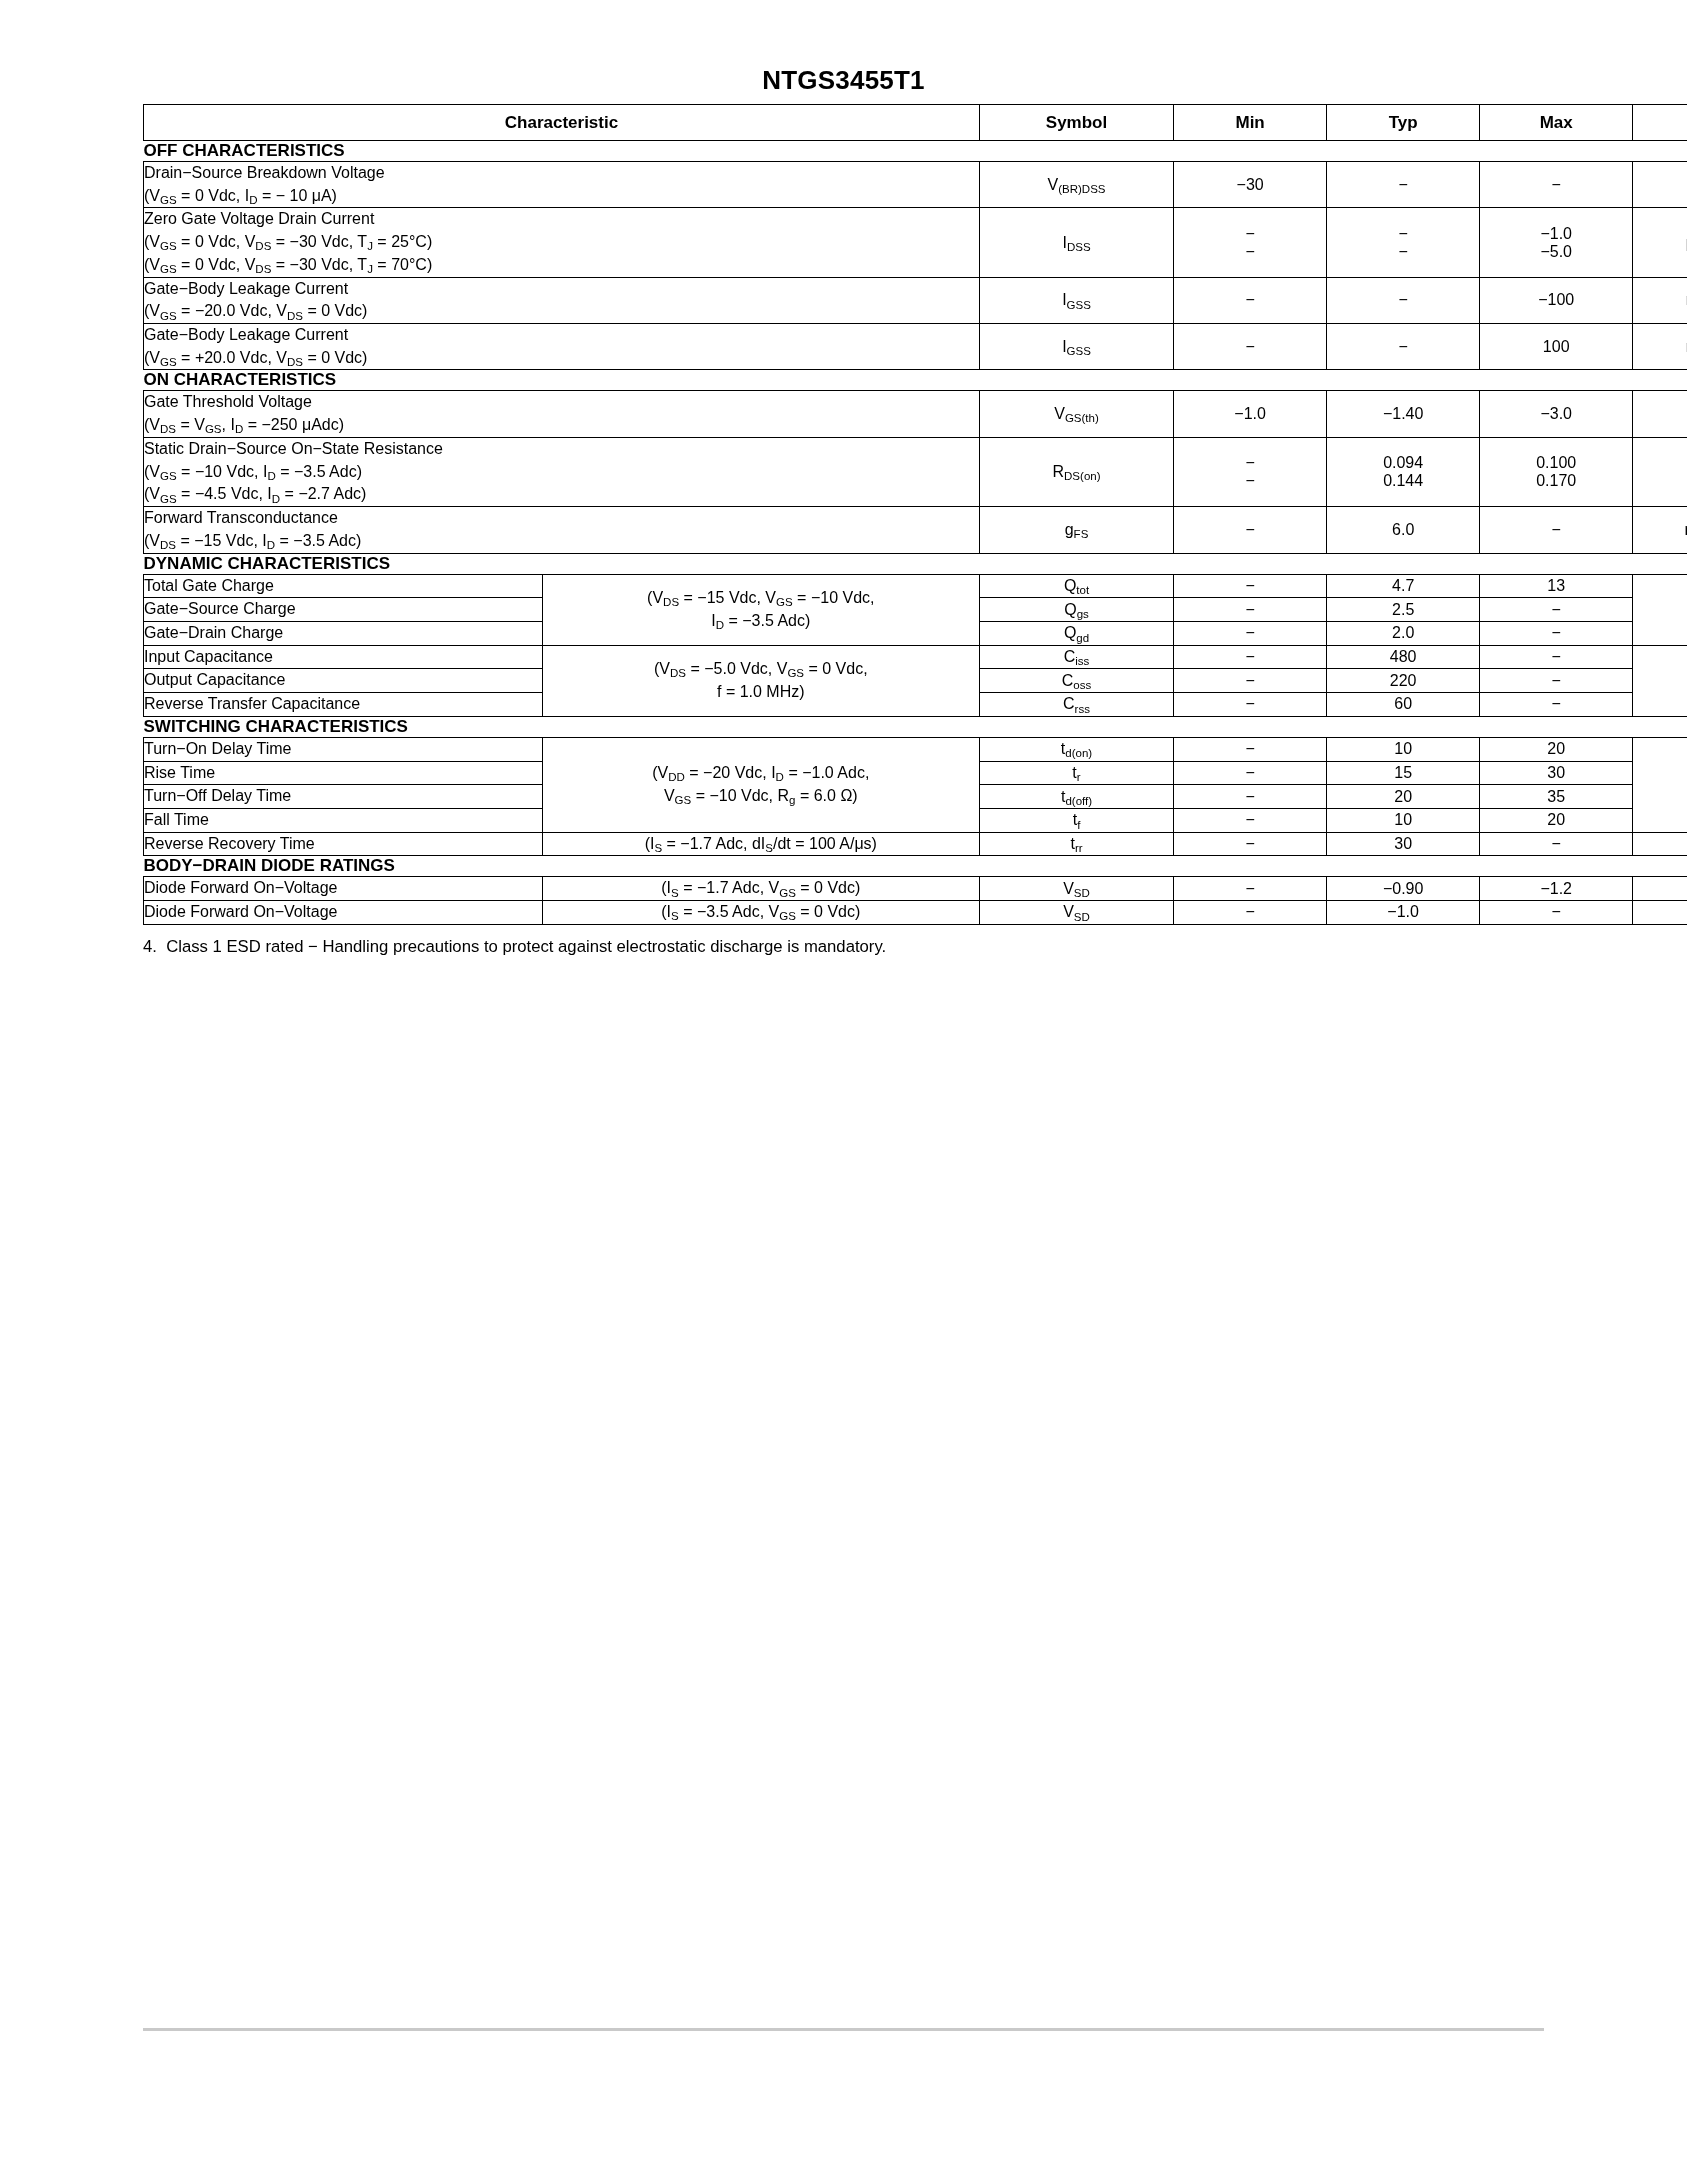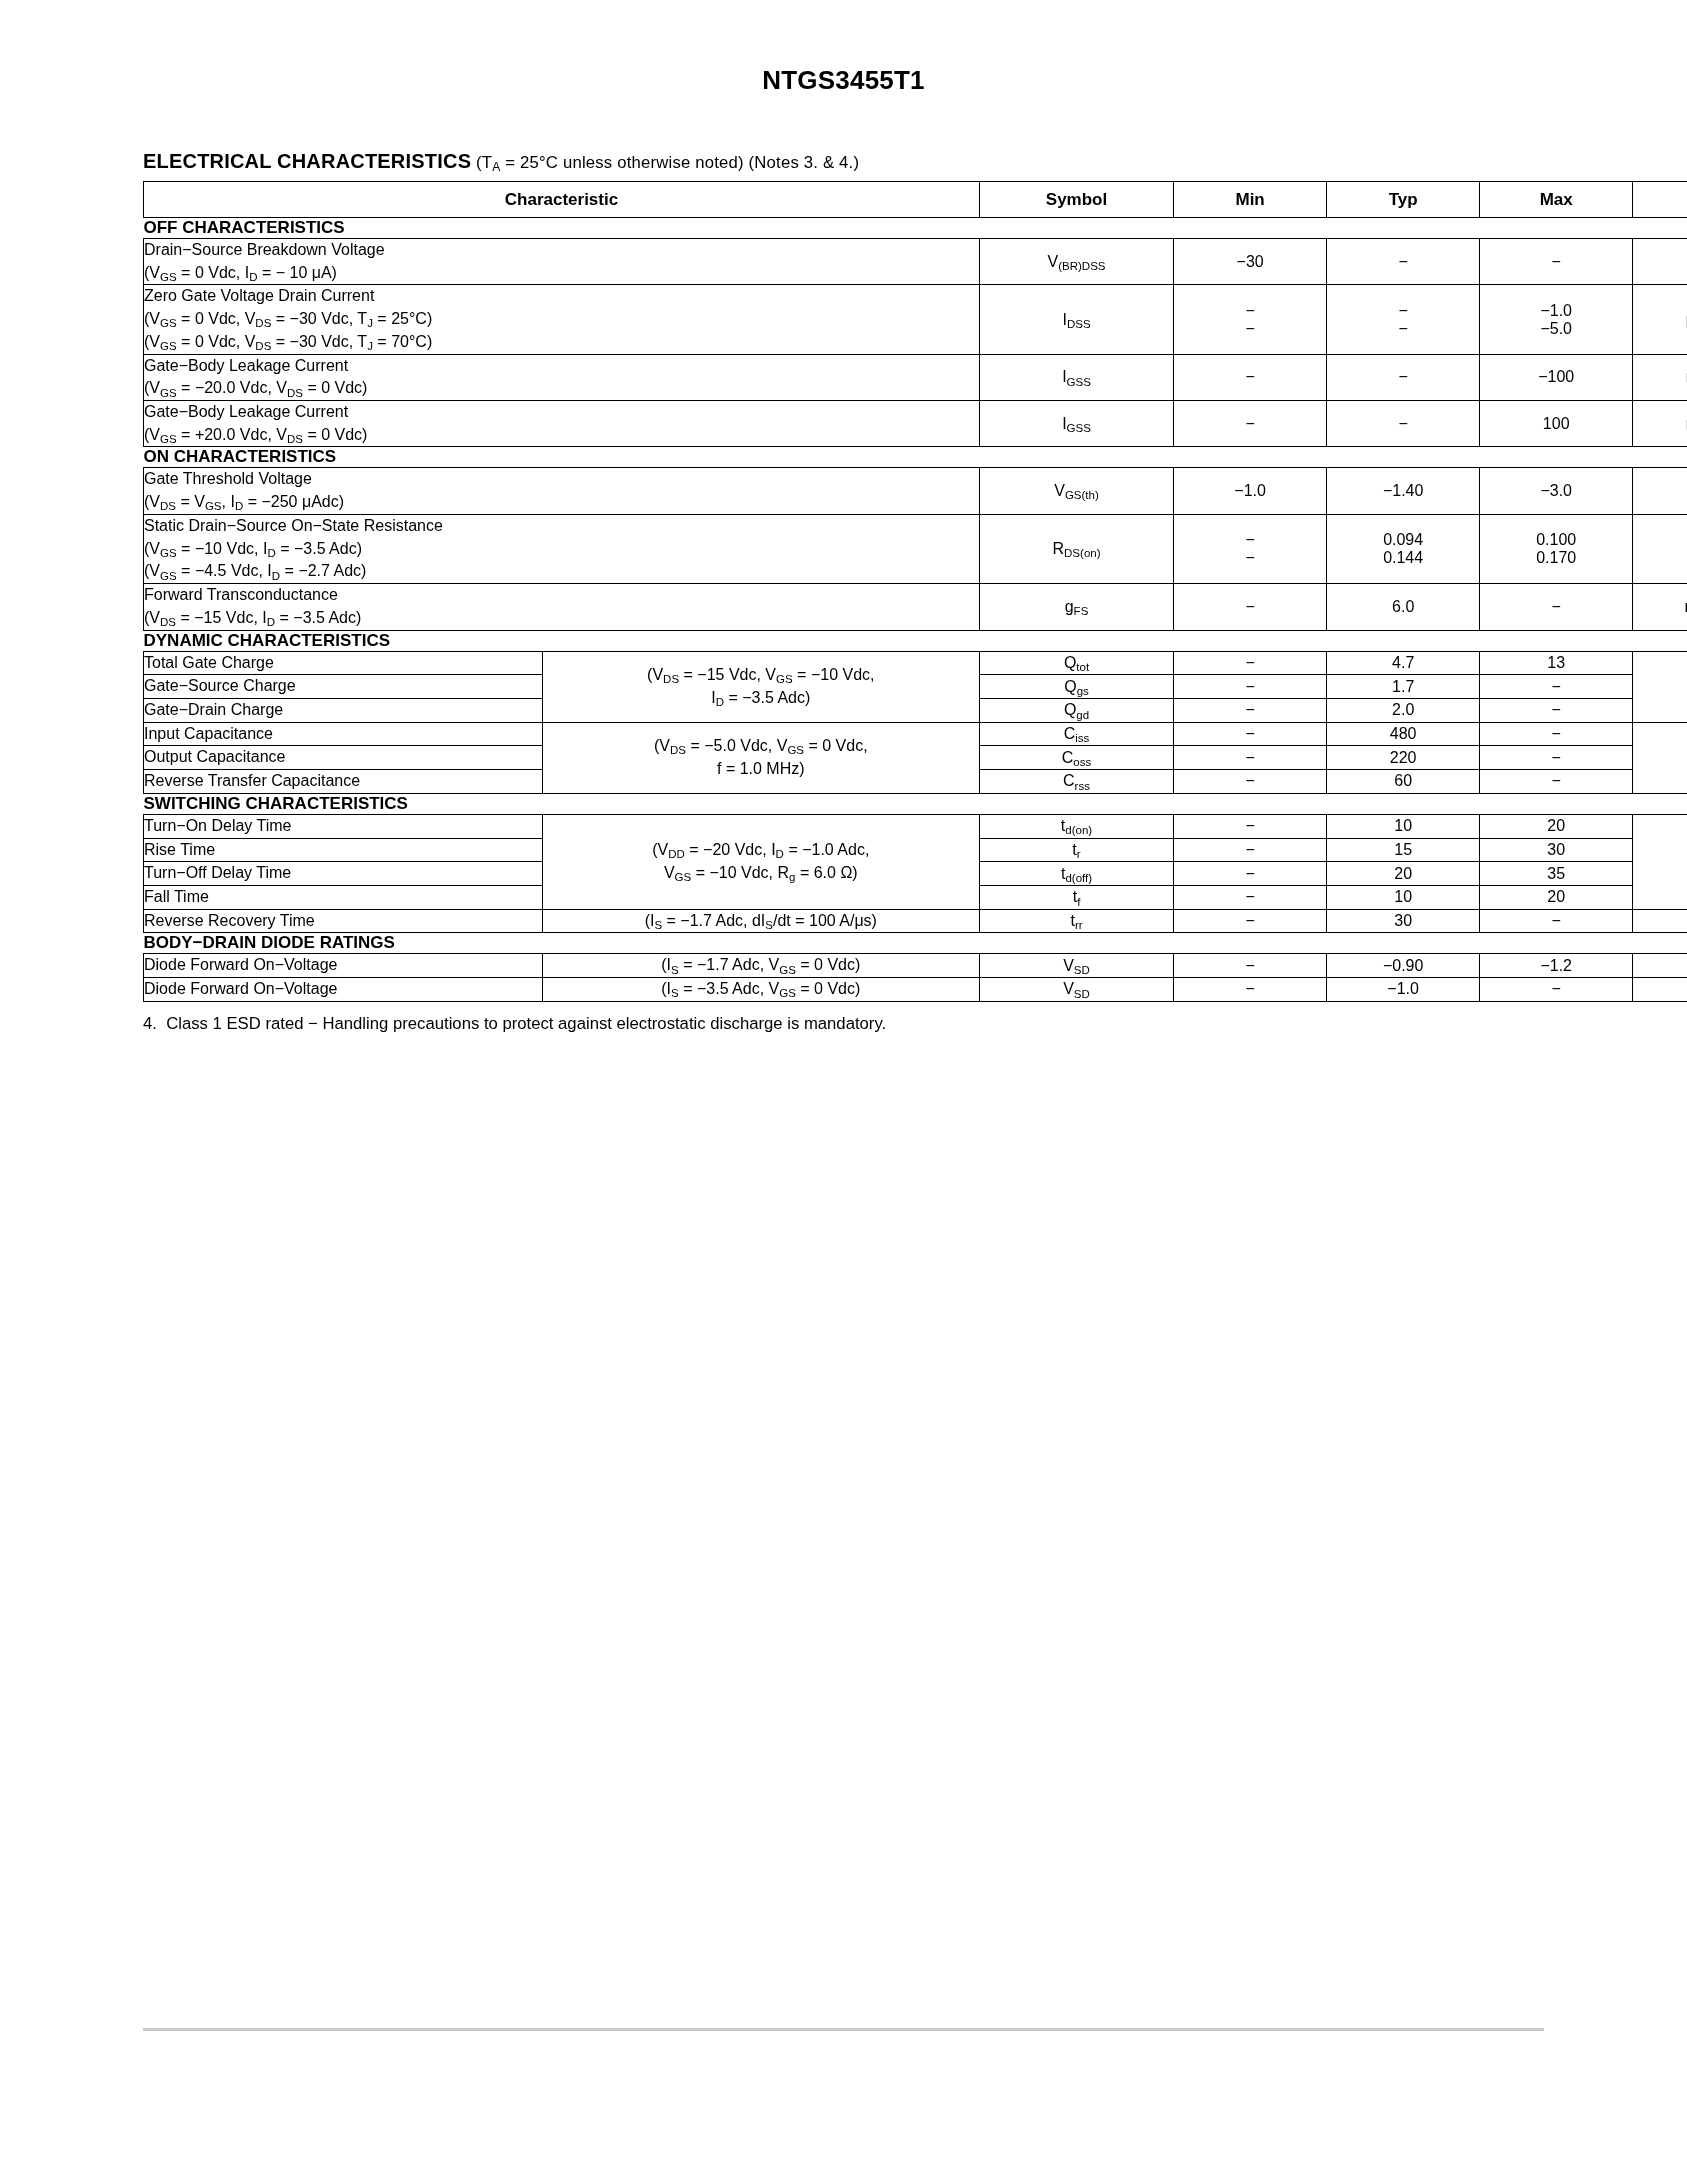--- a/index.html
+++ b/index.html
@@ -130,23 +130,20 @@
     margin-top: 6.4px;
   }
 </style>
 </head>
 <body>
 
 <div class="page">
 
   <div class="doc-title">NTGS3455T1</div>
 
-  <div class="section-heading">
-    <span>ELECTRICAL CHARACTERISTICS</span><span class="cond"> (T<sub>A</sub> = 25°C unless otherwise noted) (Notes 3. &amp; 4.)</span>
-  </div>
 
   <table class="spec">
     <colgroup>
       <col style="width:310px">
       <col style="width:340px">
       <col style="width:151px">
       <col style="width:119px">
       <col style="width:119px">
       <col style="width:119px">
       <col style="width:111px">
@@ -252,21 +249,21 @@
         <td class="sym mid">Q<sub>tot</sub></td>
         <td class="num mid">−</td>
         <td class="num mid">4.7</td>
         <td class="num mid">13</td>
         <td class="unit" rowspan="3">nC</td>
       </tr>
       <tr>
         <td class="char">Gate−Source Charge</td>
         <td class="sym mid">Q<sub>gs</sub></td>
         <td class="num mid">−</td>
-        <td class="num mid">1.7</td>
+        <td class="num mid">2.5</td>
         <td class="num mid">−</td>
       </tr>
       <tr>
         <td class="char">Gate−Drain Charge</td>
         <td class="sym mid">Q<sub>gd</sub></td>
         <td class="num mid">−</td>
         <td class="num mid">2.0</td>
         <td class="num mid">−</td>
       </tr>
       <tr>

